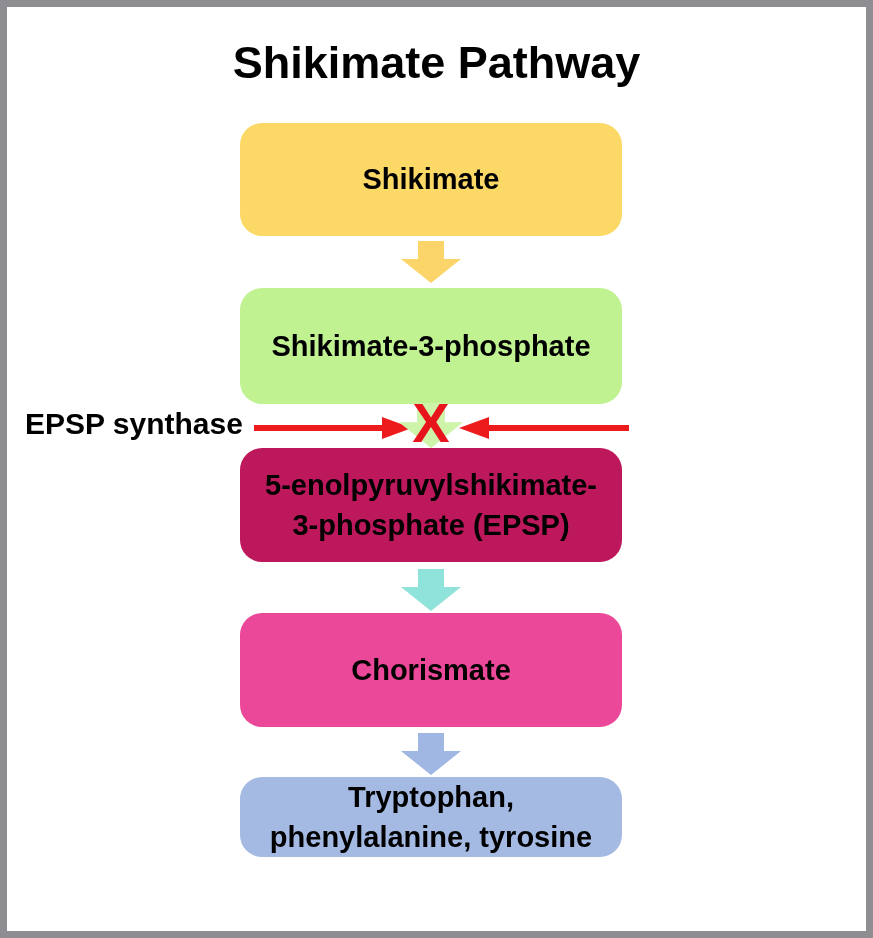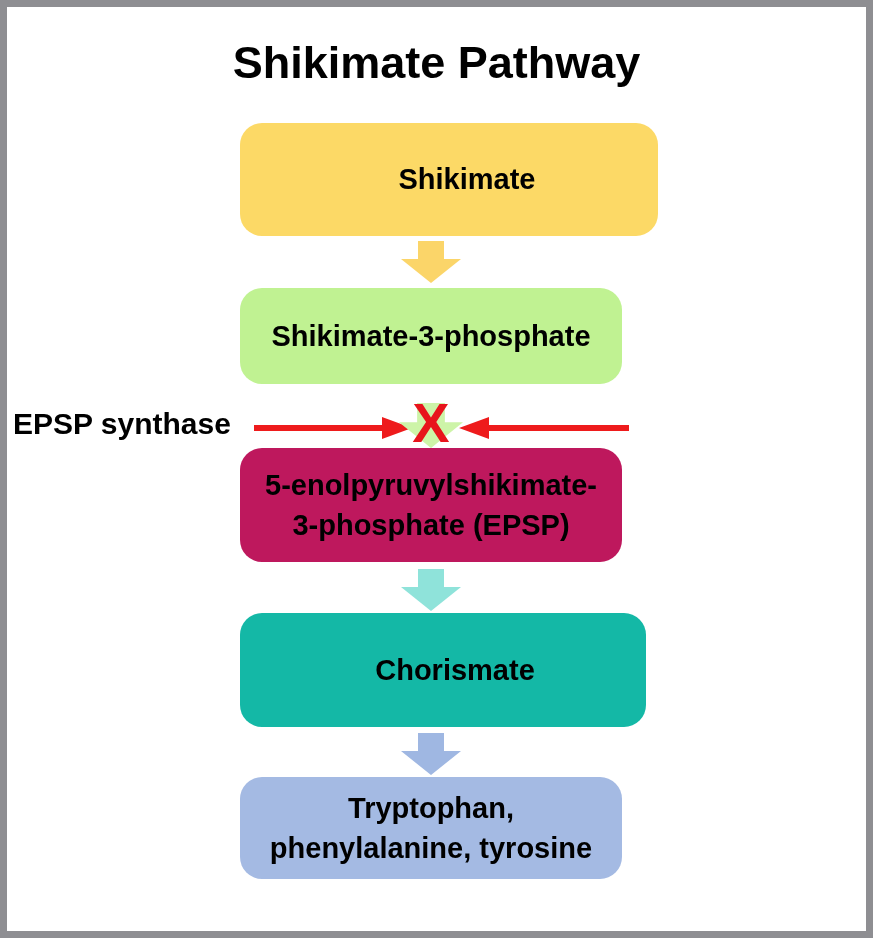--- a/index.html
+++ b/index.html
@@ -36,41 +36,41 @@
     display: flex;
     align-items: center;
     justify-content: center;
     text-align: center;
     font-size: 29px;
     font-weight: bold;
     color: #000000;
     line-height: 1.38;
     white-space: pre-line;
   }
-  .node-1 { top: 116px; height: 113px; padding-left: 36px; }
-  .node-2 { top: 281px; height: 96px; }
+  .node-1 { top: 116px; height: 113px; }
+  .node-2 { top: 281px; height: 116px; }
   .node-3 { top: 441px; height: 114px; }
   .node-4 { top: 606px; height: 114px; }
-  .node-5 { top: 770px; height: 102px; }
+  .node-5 { top: 770px; height: 80px; }
 
   .conn { position: absolute; }
   .conn-1 { left: 394px; top: 234px; }
   .conn-2 { left: 392px; top: 396px; z-index: 1; }
   .conn-3 { left: 394px; top: 562px; }
   .conn-4 { left: 394px; top: 726px; }
 
   .inhib-label {
     position: absolute;
     top: 400px;
     font-size: 30px;
     font-weight: bold;
     color: #000000;
     white-space: nowrap;
   }
-  .inhib-label.enzyme { left: 6px; }
+  .inhib-label.enzyme { left: 18px; }
   .inhib-label.inhibitor { left: 640px; }
 
   .red-arrow { position: absolute; top: 410px; }
   .red-arrow.to-right { left: 247px; }
   .red-arrow.to-left { left: 452px; }
 
   .block-x {
     position: absolute;
     left: 398px;
     top: 389px;
@@ -114,21 +114,21 @@
   </svg>
 
 
   <div class="node node-3" style="background-color: #be185d;">5-enolpyruvylshikimate-
 3-phosphate (EPSP)</div>
 
   <svg class="conn conn-3" width="60" height="42" viewBox="0 0 60 42" style="fill: rgb(143, 227, 218);">
     <polygon points="17,0 43,0 43,18 60,18 30,42 0,18 17,18"></polygon>
   </svg>
 
-  <div class="node node-4" style="background-color: #14b8a6; padding-left: 24px;">Chorismate</div>
+  <div class="node node-4" style="background-color: #ec4899;">Chorismate</div>
 
   <svg class="conn conn-4" width="60" height="42" viewBox="0 0 60 42" style="fill: rgb(159, 183, 226);">
     <polygon points="17,0 43,0 43,18 60,18 30,42 0,18 17,18"></polygon>
   </svg>
 
   <div class="node node-5" style="background-color: rgb(164, 186, 227);">Tryptophan,
 phenylalanine, tyrosine</div>
 
 </div>
 

